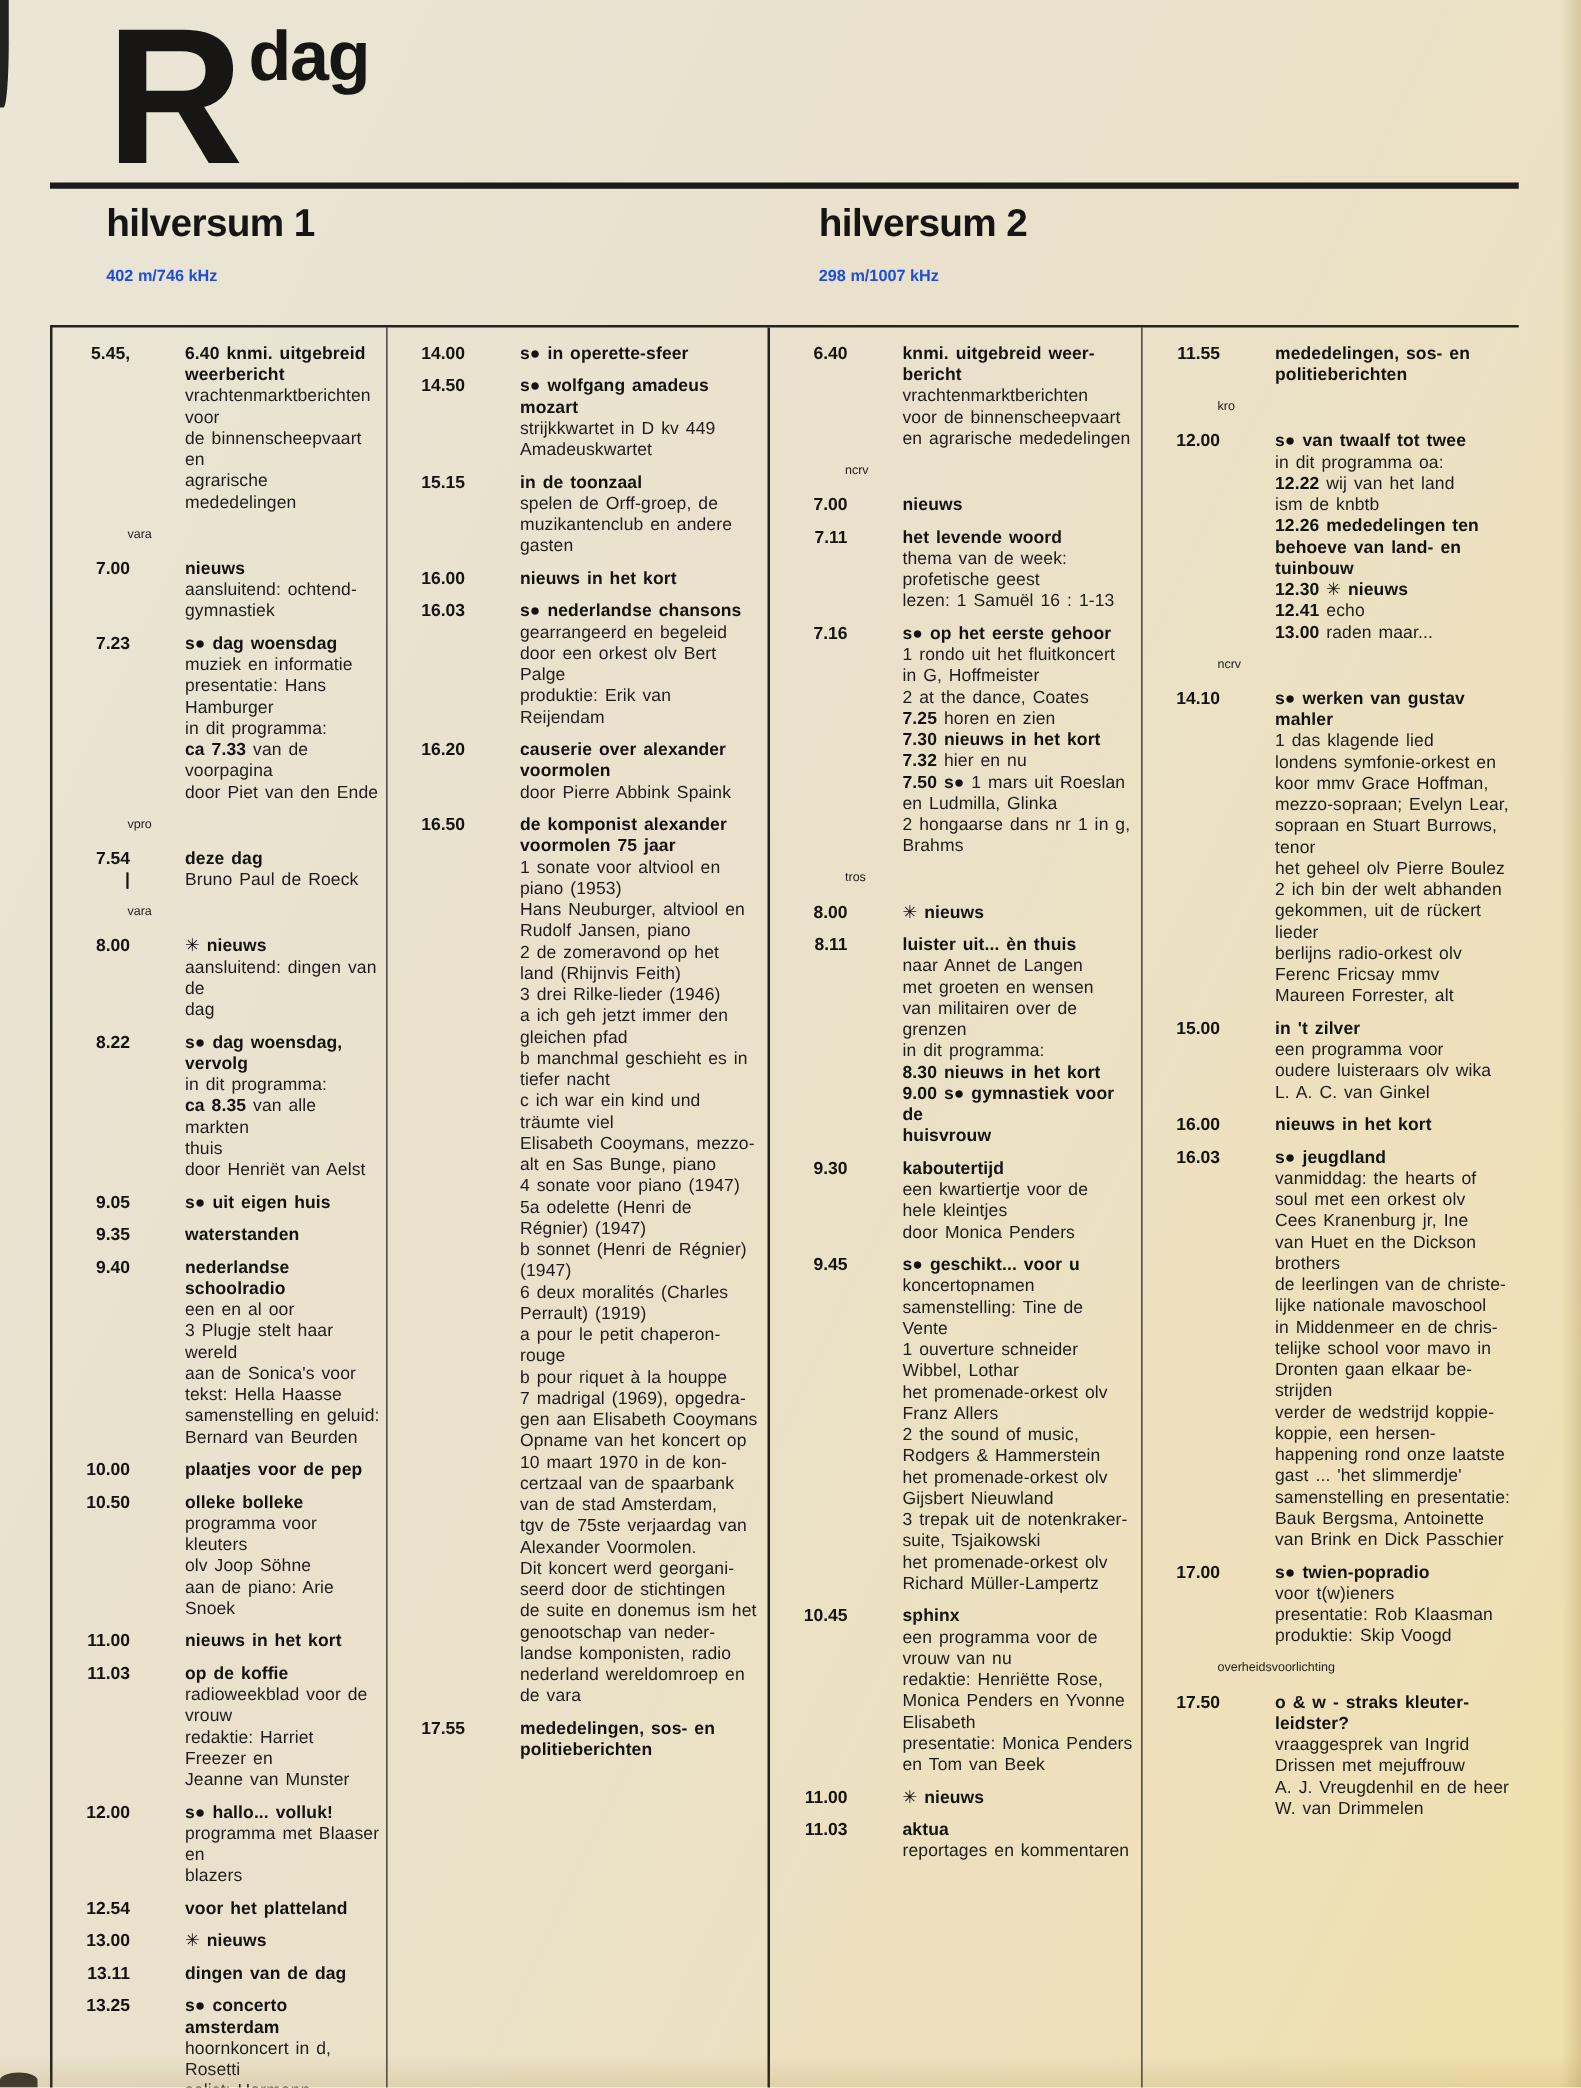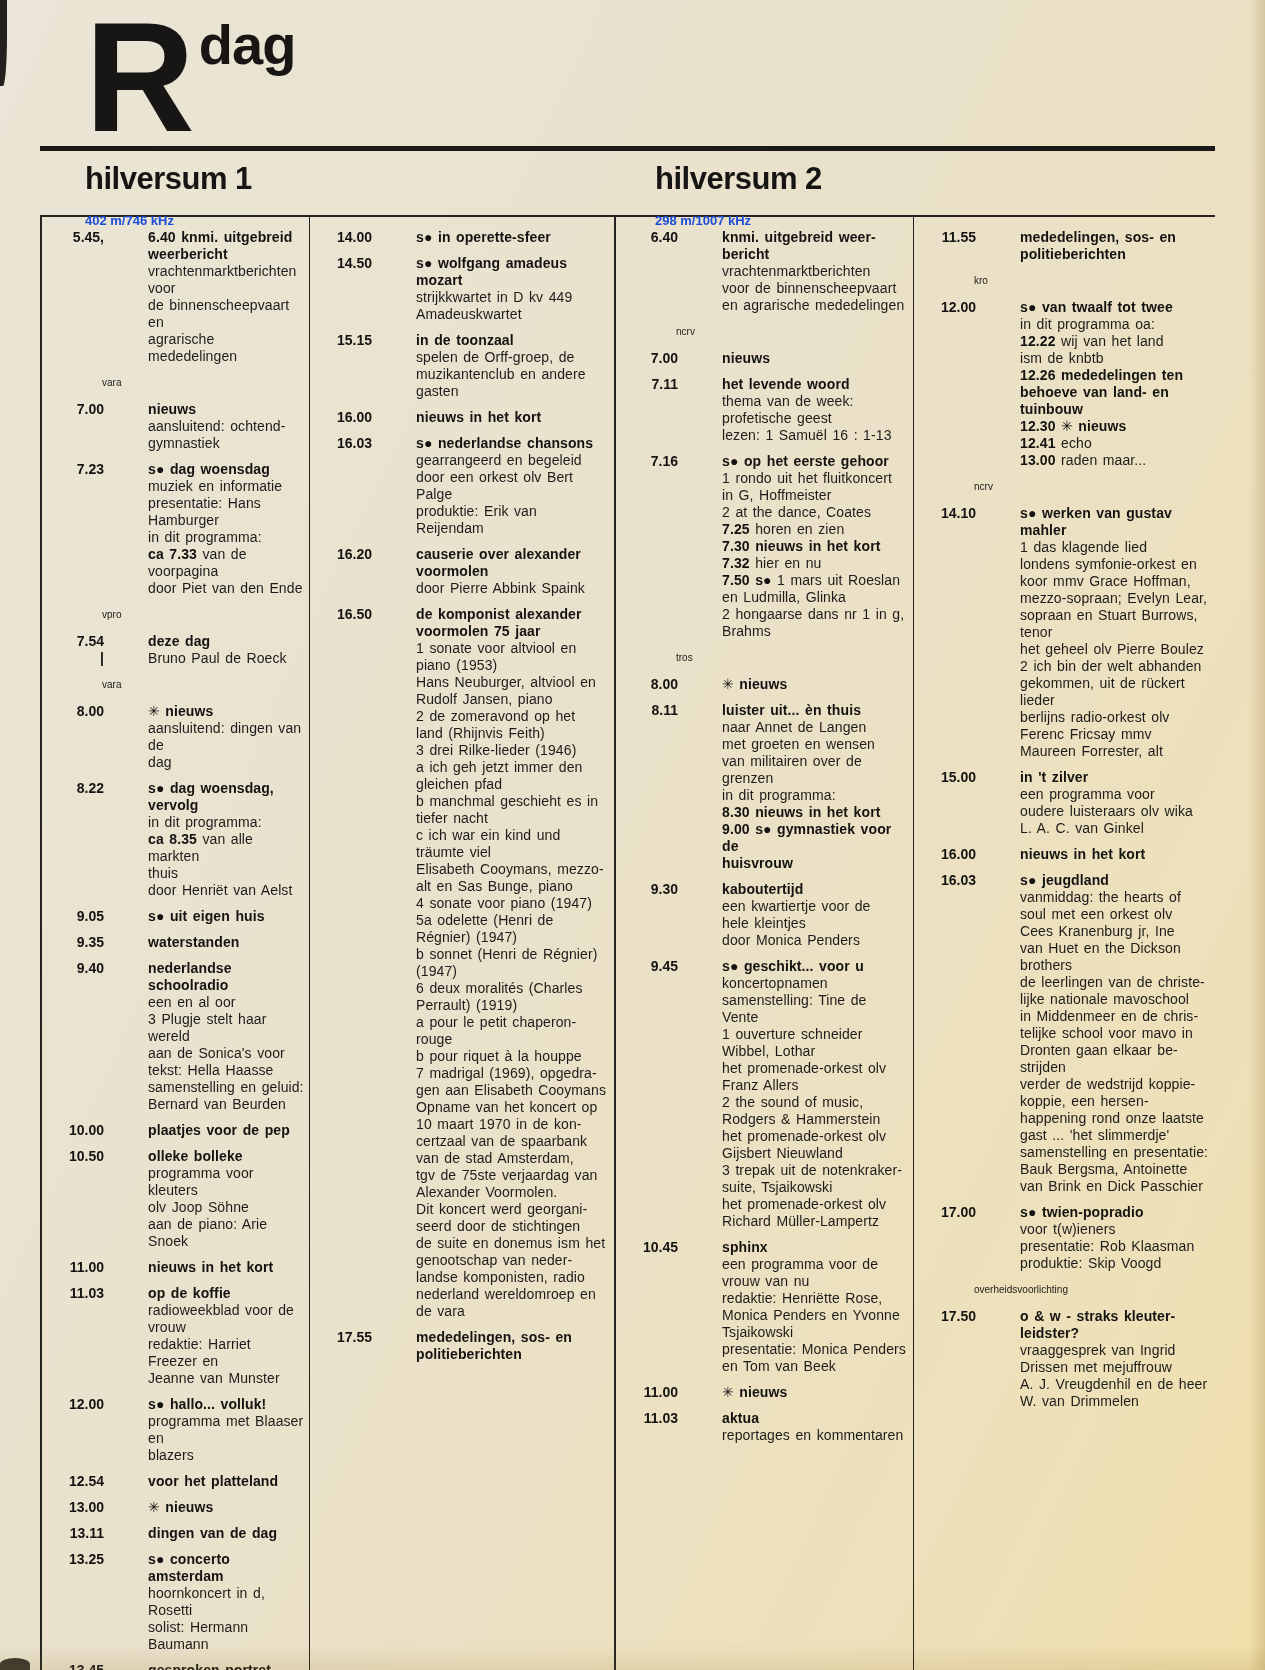--- a/index.html
+++ b/index.html
@@ -14,21 +14,21 @@
   .page{position:absolute;left:40px;top:0;width:1175px;}
   
   .logo-row{display:flex;align-items:flex-start;padding-left:45px;margin-top:18px;height:128px;}
   .logo-letter{
     font-size:152px;line-height:118px;font-weight:bold;
     letter-spacing:-6px;color:#181614;
     transform:scaleY(1.02);
   }
   .logo-suffix{font-size:56px;font-weight:bold;color:#181614;margin:-6px 0 0 10px;letter-spacing:-1px;}
   .rule-thick{height:5px;background:#1b1a18;}
-  .stations{position:relative;height:64px;}
+  .stations{position:relative;height:109px;}
   .station{position:absolute;top:10px;}
   .station.s1{left:45px;}
   .station.s2{left:615px;}
   .station-name{font-size:31px;font-weight:bold;letter-spacing:-0.5px;color:#161513;}
   .station-freq{font-size:13px;font-weight:bold;margin-top:16px;color:#1d4ed8;}
   
   .listing{
     display:grid;
     grid-template-columns:268px 306px 298px 303px;
     border-top:2px solid #24231f;
@@ -446,21 +446,21 @@
           </div>
         </div>
         <div class="entry">
           <div class="time">10.45</div>
           <div class="lines">
             <div class="line b">sphinx</div>
             <div class="line">een programma voor de</div>
             <div class="line">vrouw van nu</div>
             <div class="line">redaktie: Henriëtte Rose,</div>
             <div class="line">Monica Penders en Yvonne</div>
-            <div class="line">Tsjaikowski</div>
+            <div class="line">Elisabeth</div>
             <div class="line">presentatie: Monica Penders</div>
             <div class="line">en Tom van Beek</div>
           </div>
         </div>
         <div class="entry">
           <div class="time">11.00</div>
           <div class="lines">
             <div class="line b">✳ nieuws</div>
           </div>
         </div>

